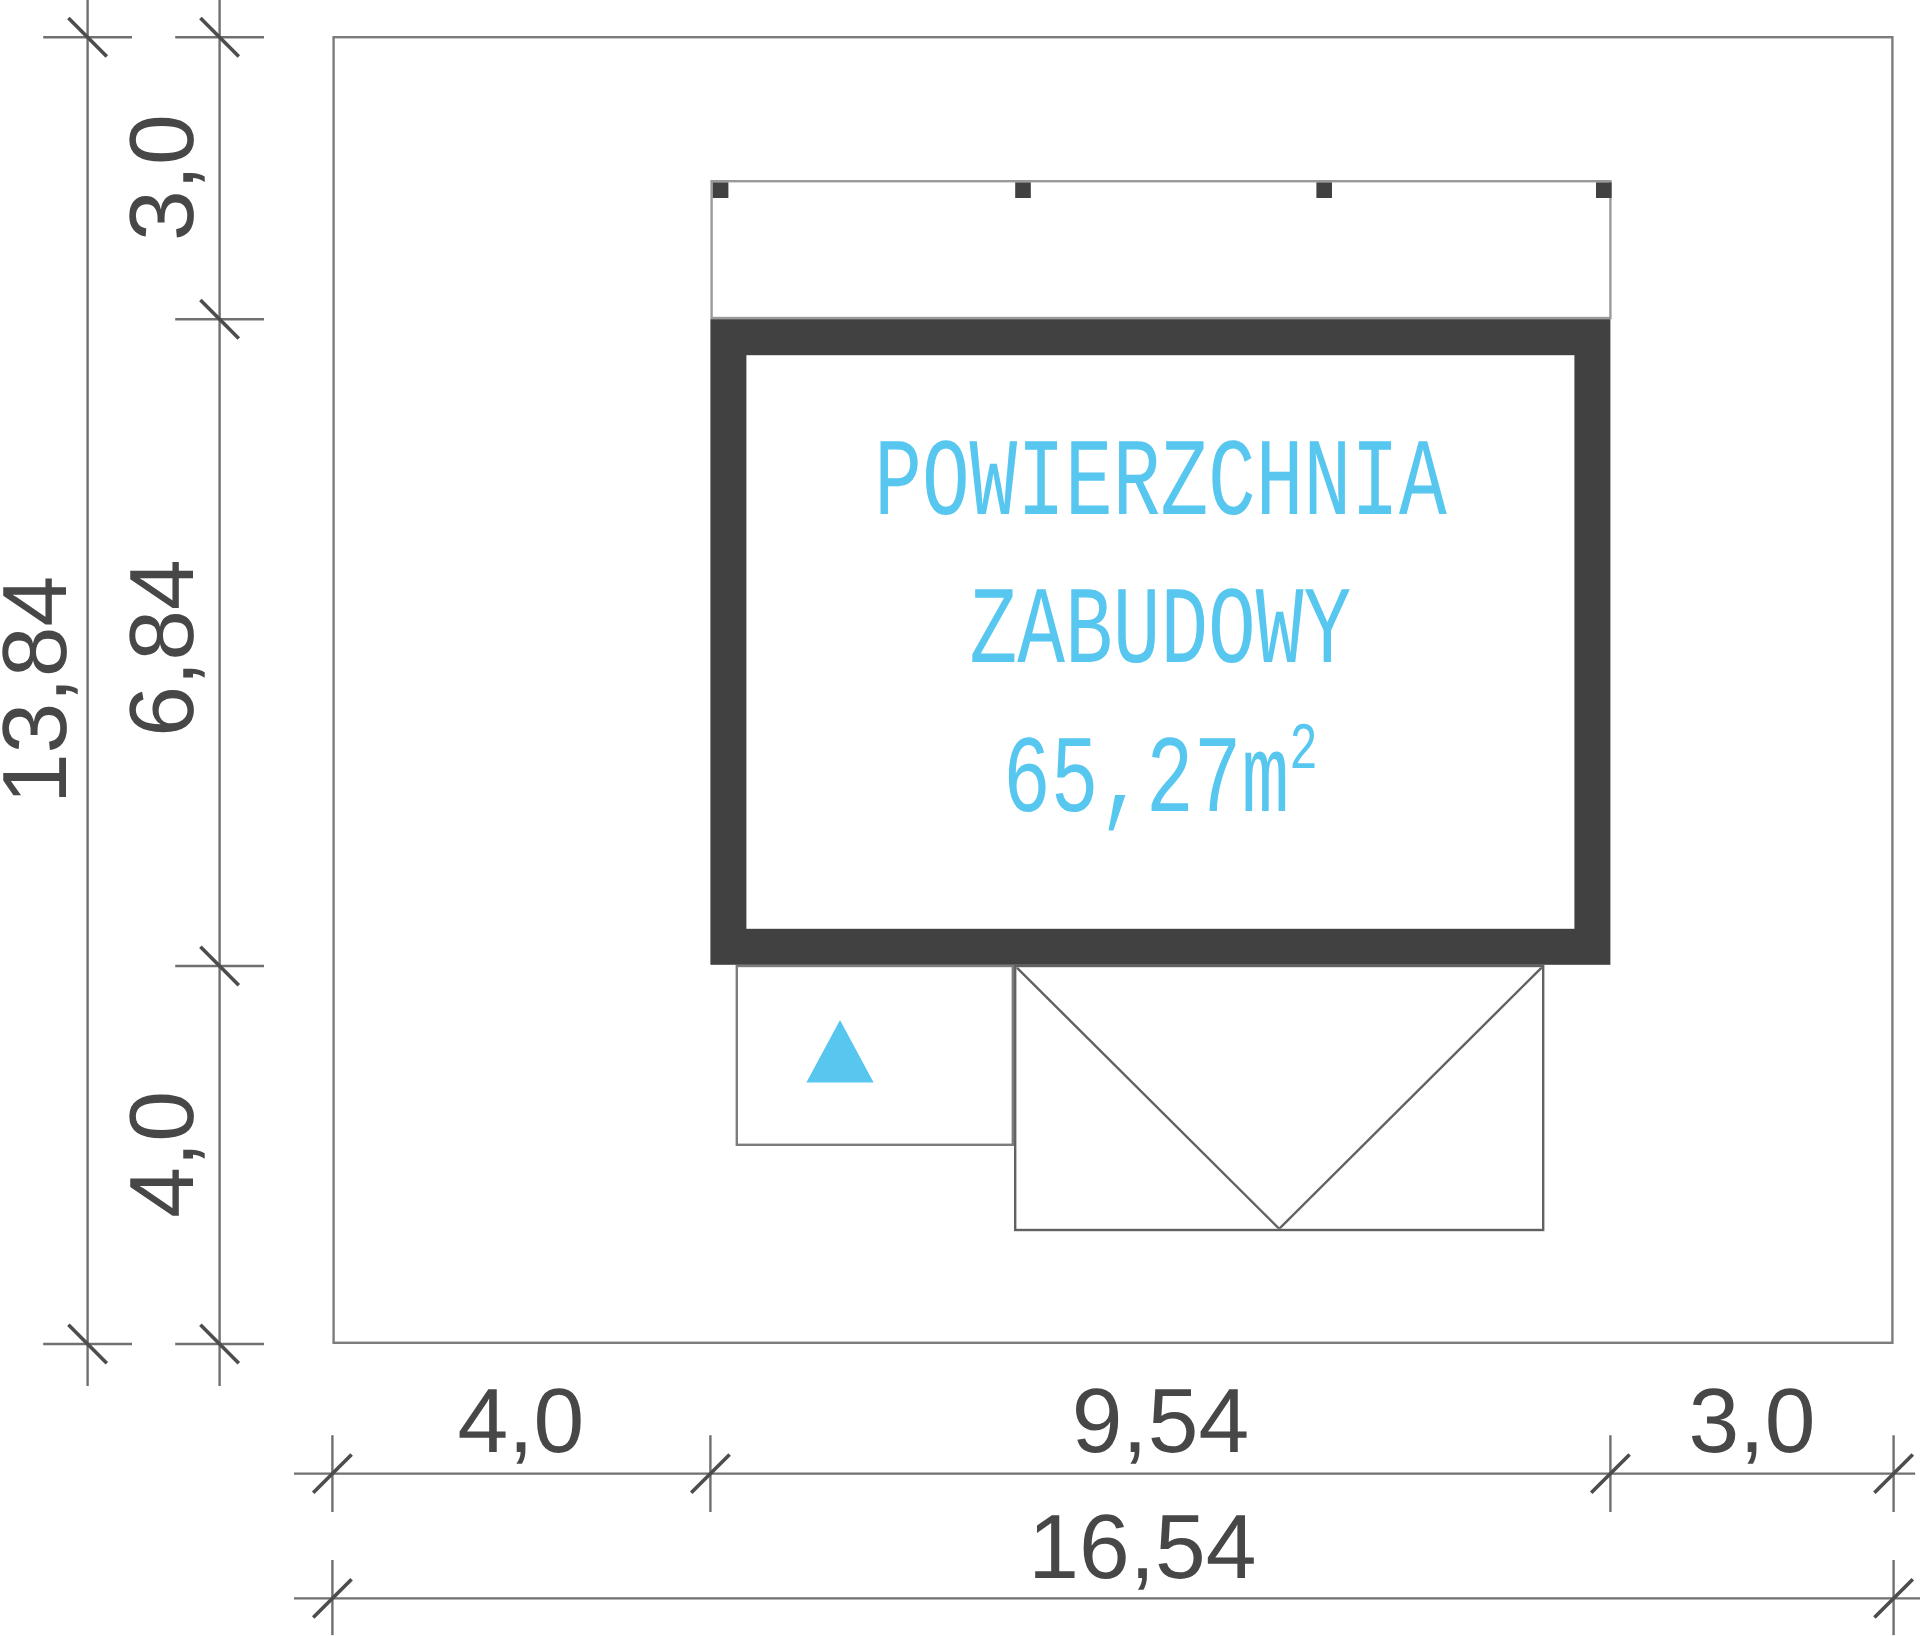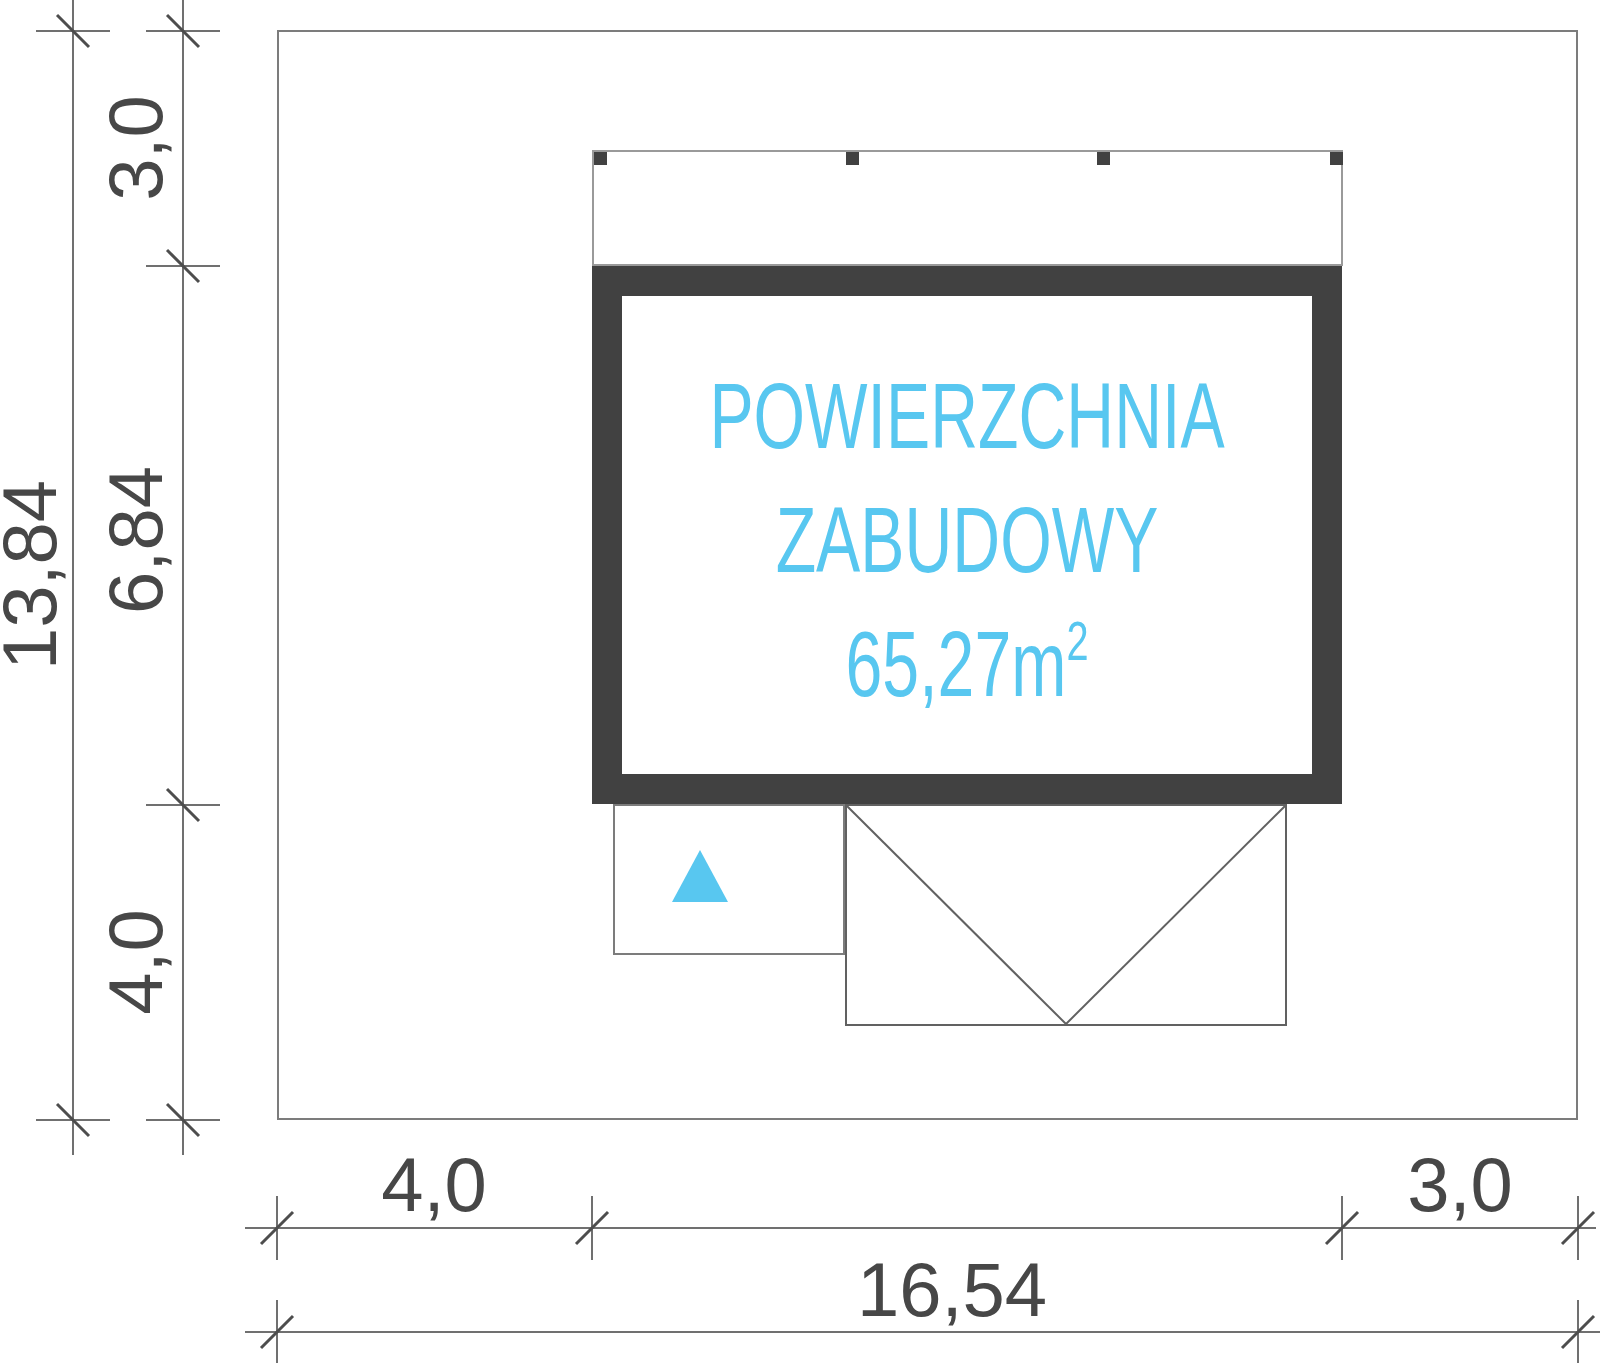--- a/index.html
+++ b/index.html
@@ -77,21 +77,21 @@
       <line x1="0" y1="0" x2="219" y2="218"></line>
       <line x1="438" y1="0" x2="219" y2="218"></line>
     </svg>
   </div>
 
   <div class="porch"></div>
 
   <div class="building">
     <div class="interior"></div>
   </div>
-  <div style="position:absolute;left:592px;top:284px;width:892px;height:538px;">
+  <div style="position:absolute;left:592px;top:272px;width:892px;height:538px;font-family:Liberation Mono, monospace;">
     <div class="area-line area-line1">POWIERZCHNIA</div>
     <div class="area-line area-line2">ZABUDOWY</div>
     <div class="area-line area-line3"><span>65,27m</span><sup>2</sup></div>
   </div>
 
   <div class="tri"></div>
 
   <svg class="dims" viewBox="0 0 1608 1363">
     <g>
       <line class="dl" x1="73" y1="0" x2="73" y2="1155"></line>
@@ -129,16 +129,17 @@
       <line class="tick" x1="261" y1="1348" x2="293" y2="1316"></line>
       <line class="tick" x1="1562" y1="1348" x2="1594" y2="1316"></line>
     </g>
   </svg>
 
   <div class="dimlabel rot lab-13-84">13,84</div>
   <div class="dimlabel rot lab-3-0v">3,0</div>
   <div class="dimlabel rot lab-6-84">6,84</div>
   <div class="dimlabel rot lab-4-0v">4,0</div>
   <div class="dimlabel lab-4-0h">4,0</div>
+  <div class="dimlabel lab-9-54">9,54</div>
   <div class="dimlabel lab-3-0h">3,0</div>
   <div class="dimlabel lab-16-54">16,54</div>
 
 </div>
 
 </body></html>

